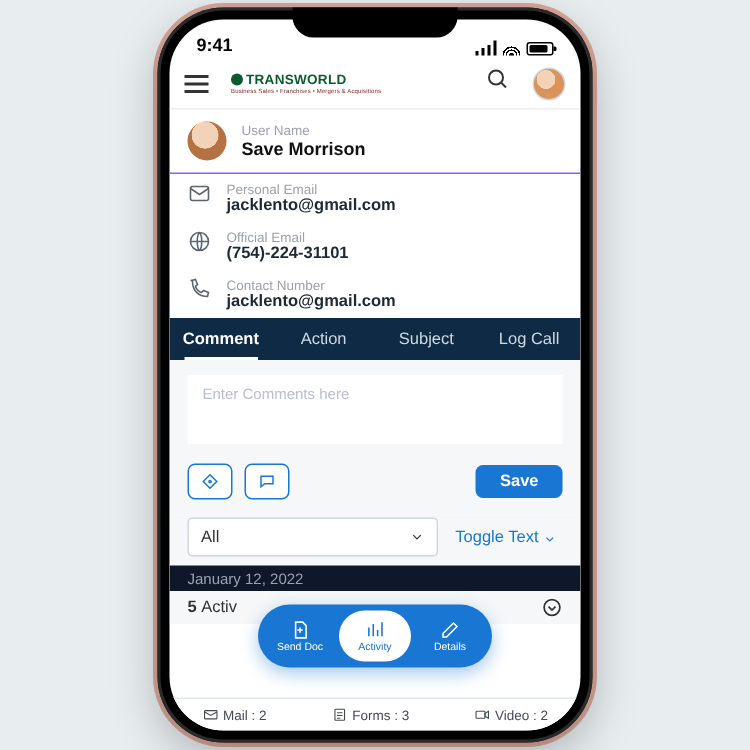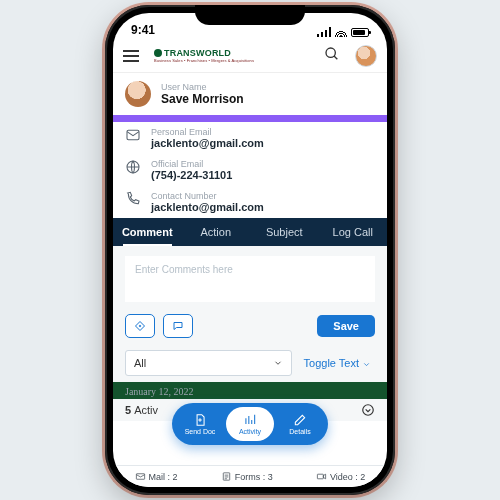--- a/index.html
+++ b/index.html
@@ -51,21 +51,21 @@
   .avatar { width:22px; height:22px; border-radius:50%; background: radial-gradient(circle at 40% 35%, #f3d2b8 35%, #d9935b 36%); border:1px solid #cfd8e0;}
 
   
   .content { flex:1; overflow:hidden; position:relative; }
 
   .user-row { display:flex; gap:10px; padding:8px 12px; align-items:center; }
   .user-avatar { width:26px; height:26px; border-radius:50%; background: radial-gradient(circle at 45% 35%, #f3d2b8 40%, #b47242 41%); }
   .user-meta .lbl { font-size:9px; color:#9aa3ad; }
   .user-meta .val { font-size:12px; font-weight:700; color:#111; }
 
-  .info-list { border-top:7px solid #8b5cf6; }
+  .info-list { border-top:1px solid #8b5cf6; }
   .info-row { display:flex; gap:10px; padding:5px 12px; align-items:flex-start; }
   .info-icon { width:16px; height:16px; flex:0 0 16px; color:#5a6570; }
   .info-icon svg { width:16px; height:16px; stroke:#5a6570; fill:none; stroke-width:1.6; }
   .info-text .lbl { font-size:9px; color:#9aa3ad; }
   .info-text .val { font-size:11px; font-weight:600; color:#1d2a35; }
 
   
   .tabs { display:flex; background:#0f2a44; height:28px; }
   .tab { flex:1; font-size:11px; color:#cfd9e3; display:flex; align-items:center; justify-content:center; position:relative;}
   .tab.active { color:#fff; font-weight:700; }
@@ -79,21 +79,21 @@
   .outline-btn { width:30px; height:24px; border:1.5px solid #1976d2; border-radius:5px; display:flex; align-items:center; justify-content:center; background:#fff;}
   .outline-btn svg { width:12px; height:12px; stroke:#1976d2; fill:none; stroke-width:2;}
   .save-btn { margin-left:auto; background:#1976d2; color:#fff; border:none; border-radius:5px; padding:5px 16px; font-size:11px; font-weight:600;}
 
   .filter-row { display:flex; gap:8px; padding:0 12px 4px; align-items:center; }
   .select { flex:1; height:26px; border:1px solid #cfd8e0; border-radius:3px; background:#fff; display:flex; align-items:center; justify-content:space-between; padding:0 8px; font-size:11px; color:#333;}
   .select svg { width:10px; height:10px; stroke:#333; fill:none; stroke-width:2;}
   .toggle-link { font-size:11px; color:#1976d2; display:flex; align-items:flex-end; gap:3px; padding:0 4px;}
   .toggle-link svg { width:9px; height:9px; stroke:#1976d2; fill:none; stroke-width:2;}
 
-  .date { font-size:10px; color:#9aa3ad; padding:4px 12px 2px; background:#14532d;font-family:Liberation Serif, serif;}
+  .date { font-size:10px; color:#9aa3ad; padding:4px 12px 2px; background:#0f172a;}
   .count-row { font-size:11px; font-weight:700; color:#333; padding:4px 12px; background:#f5f7f8; display:flex; justify-content:space-between; align-items:center;}
   .count-row svg { width:14px; height:14px; stroke:#333; fill:none; stroke-width:2;}
 
   
   .pill { position:absolute; bottom:20px; left:50%; transform:translateX(-50%);
     background:#1976d2; border-radius:22px; display:flex; padding:4px; gap:2px;
     box-shadow:0 4px 12px rgba(25,118,210,.4); z-index:30;}
   .pill-item { display:flex; flex-direction:column; align-items:center; justify-content:center;
     width:48px; height:34px; border-radius:18px; color:#fff; font-size:7px; gap:1px;}
   .pill-item svg { width:14px; height:14px; stroke:currentColor; fill:none; stroke-width:1.8;}

